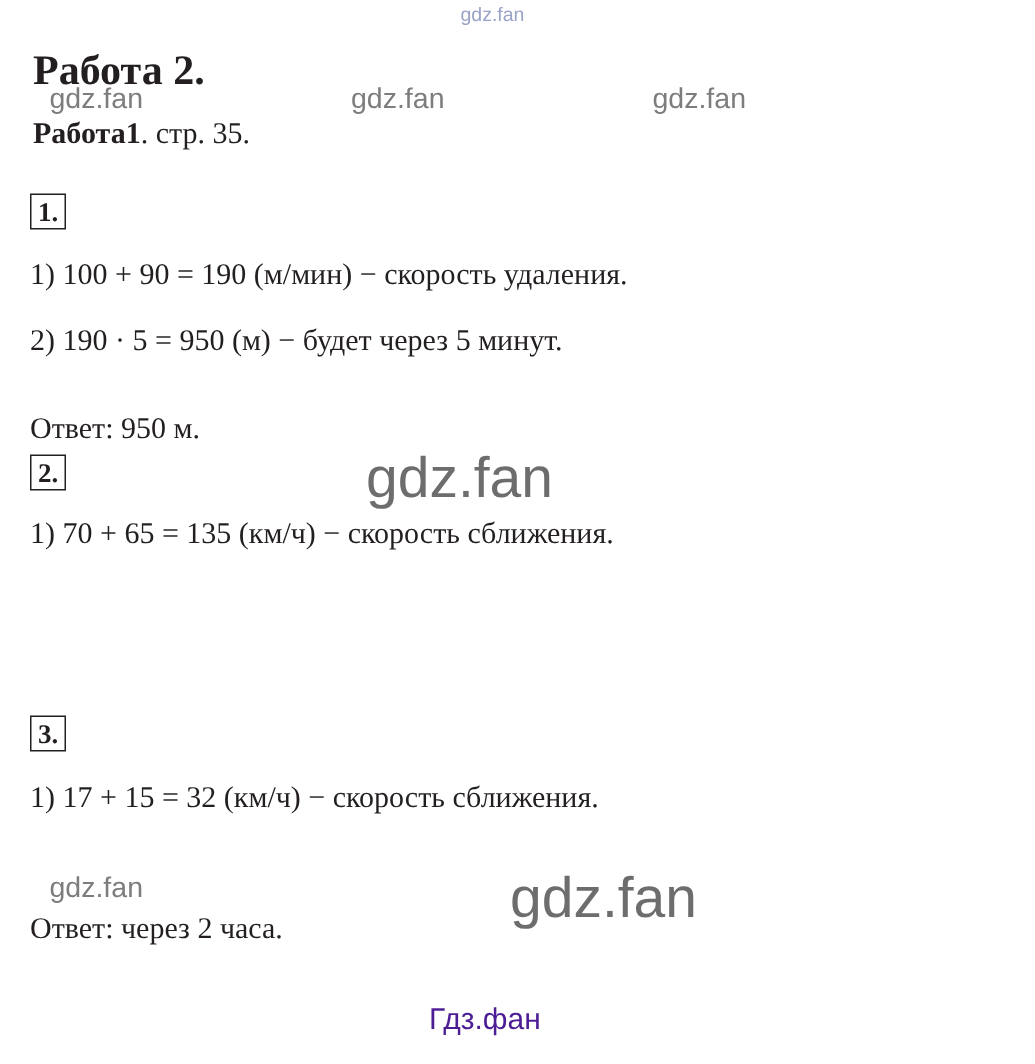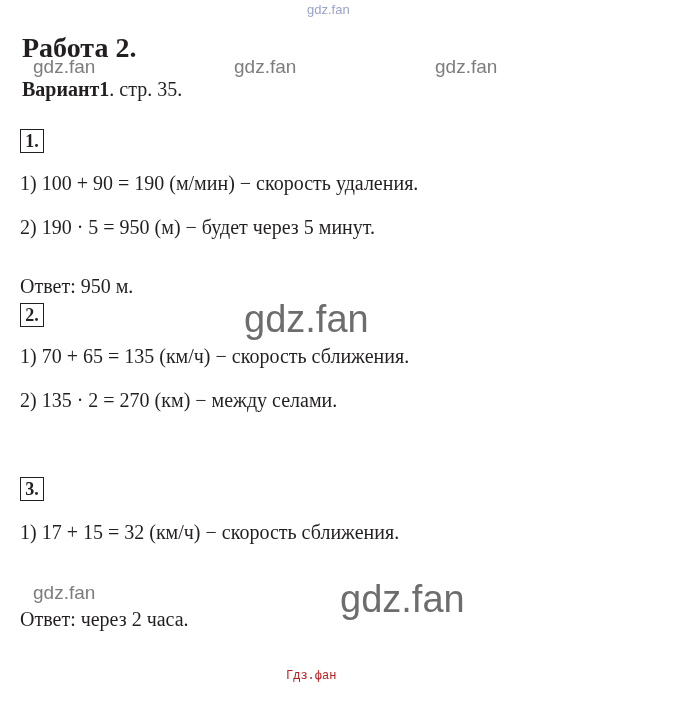--- a/index.html
+++ b/index.html
@@ -35,23 +35,23 @@
   }
   .wm-s1 { top: 56px; left: 33px; font-size: 19px; color: #7d7d7d; }
   .wm-s2 { top: 56px; left: 234px; font-size: 19px; color: #7d7d7d; }
   .wm-s3 { top: 56px; left: 435px; font-size: 19px; color: #7d7d7d; }
   .wm-big1 { top: 298px; left: 244px; font-size: 38px; color: #6d6d6d; }
   .wm-big2 { top: 578px; left: 340px; font-size: 38px; color: #6d6d6d; }
   .wm-s4 { top: 582px; left: 33px; font-size: 19px; color: #7d7d7d; }
   .wm-bottom {
     top: 669px;
     left: 286px;
-    font-size: 12px;
-    color: #b91c1c;
-    font-family: Liberation Mono, monospace;
+    font-size: 20px;
+    color: #4c1d95;
+    font-family: Liberation Sans, sans-serif;
   }
 
   .title {
     position: absolute;
     left: 22px;
     top: 32px;
     font-size: 28px;
     font-weight: bold;
   }
   .variant {
@@ -98,35 +98,34 @@
 </head>
 <body>
 
 <div class="page">
 
   <div class="wm wm-top">gdz.fan</div>
 
   <div class="title">Работа 2.</div>
 
   <div class="variant">
-    <b>Вариант</b><b>1</b><span>. стр. 35.</span>
+    <b>Работа</b><b>1</b><span>. стр. 35.</span>
   </div>
 
   <div class="wm wm-s1">gdz.fan</div>
   <div class="wm wm-s2">gdz.fan</div>
   <div class="wm wm-s3">gdz.fan</div>
 
   <div class="tasknum t1num">1.</div>
   <div class="line t1l1">1) 100 + 90 = 190 (м/мин) − скорость удаления.</div>
   <div class="line t1l2">2) 190 · 5 = 950 (м) − будет через 5 минут.</div>
   <div class="line t1ans">Ответ: 950 м.</div>
 
   <div class="tasknum t2num">2.</div>
   <div class="line t2l1">1) 70 + 65 = 135 (км/ч) − скорость сближения.</div>
-  <div class="line t2l2">2) 135 · 2 = 270 (км) − между селами.</div>
 
   <div class="wm wm-big1">gdz.fan</div>
 
   <div class="tasknum t3num">3.</div>
   <div class="line t3l1">1) 17 + 15 = 32 (км/ч) − скорость сближения.</div>
   <div class="line t3ans">Ответ: через 2 часа.</div>
 
   <div class="wm wm-s4">gdz.fan</div>
   <div class="wm wm-big2">gdz.fan</div>
   <div class="wm wm-bottom">Гдз.фан</div>

